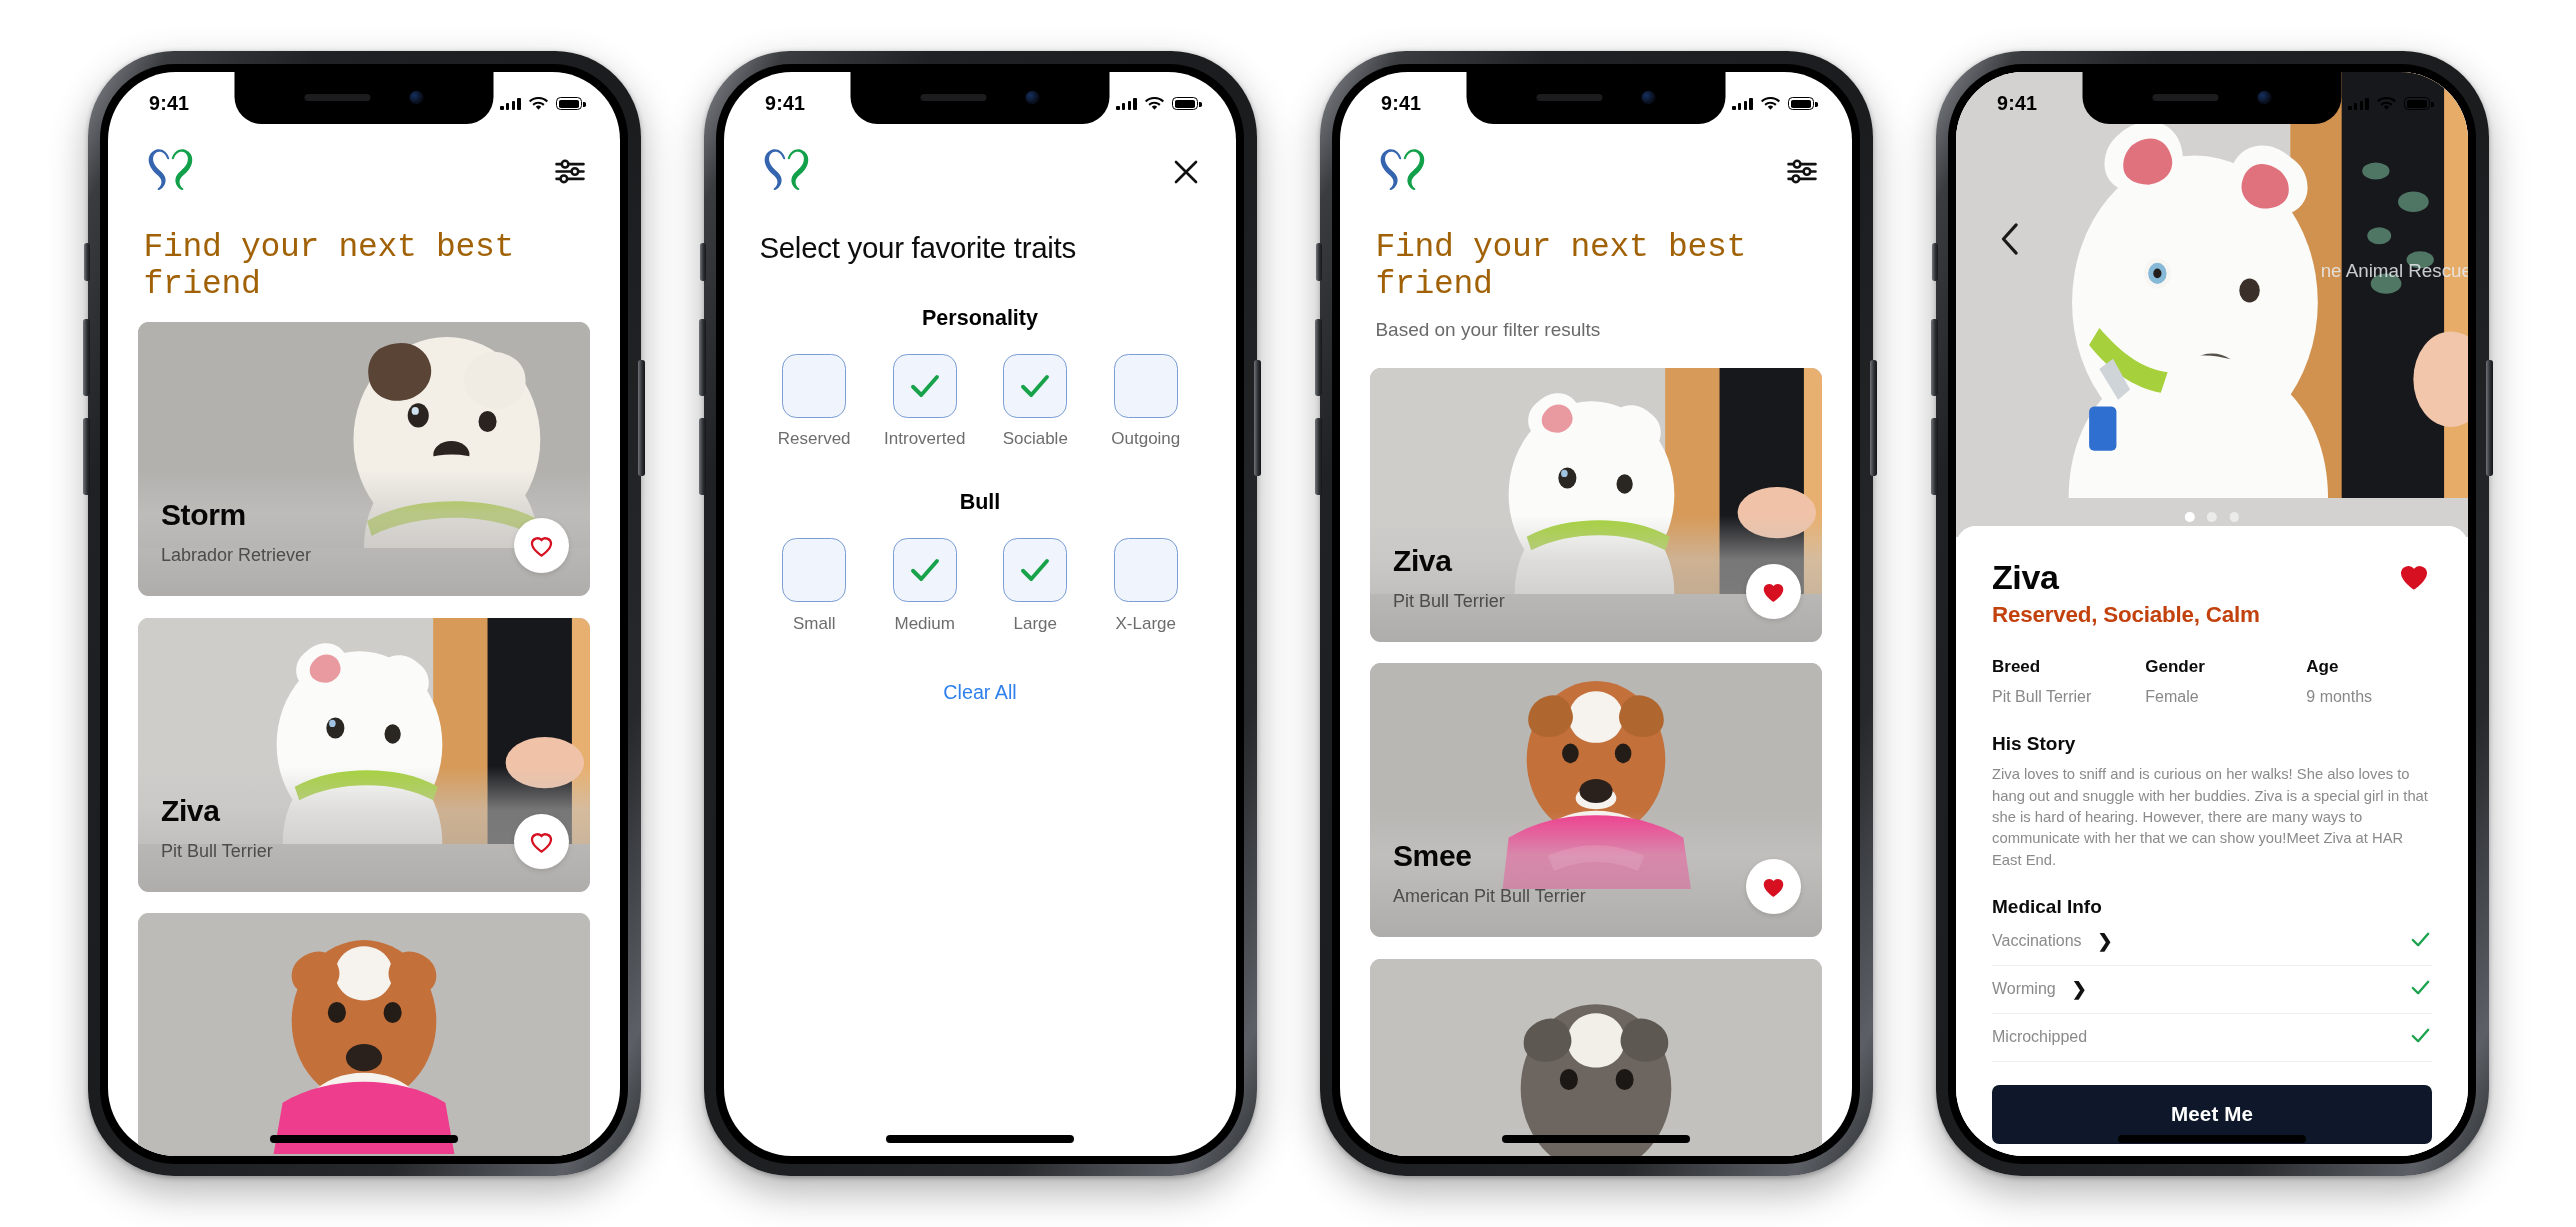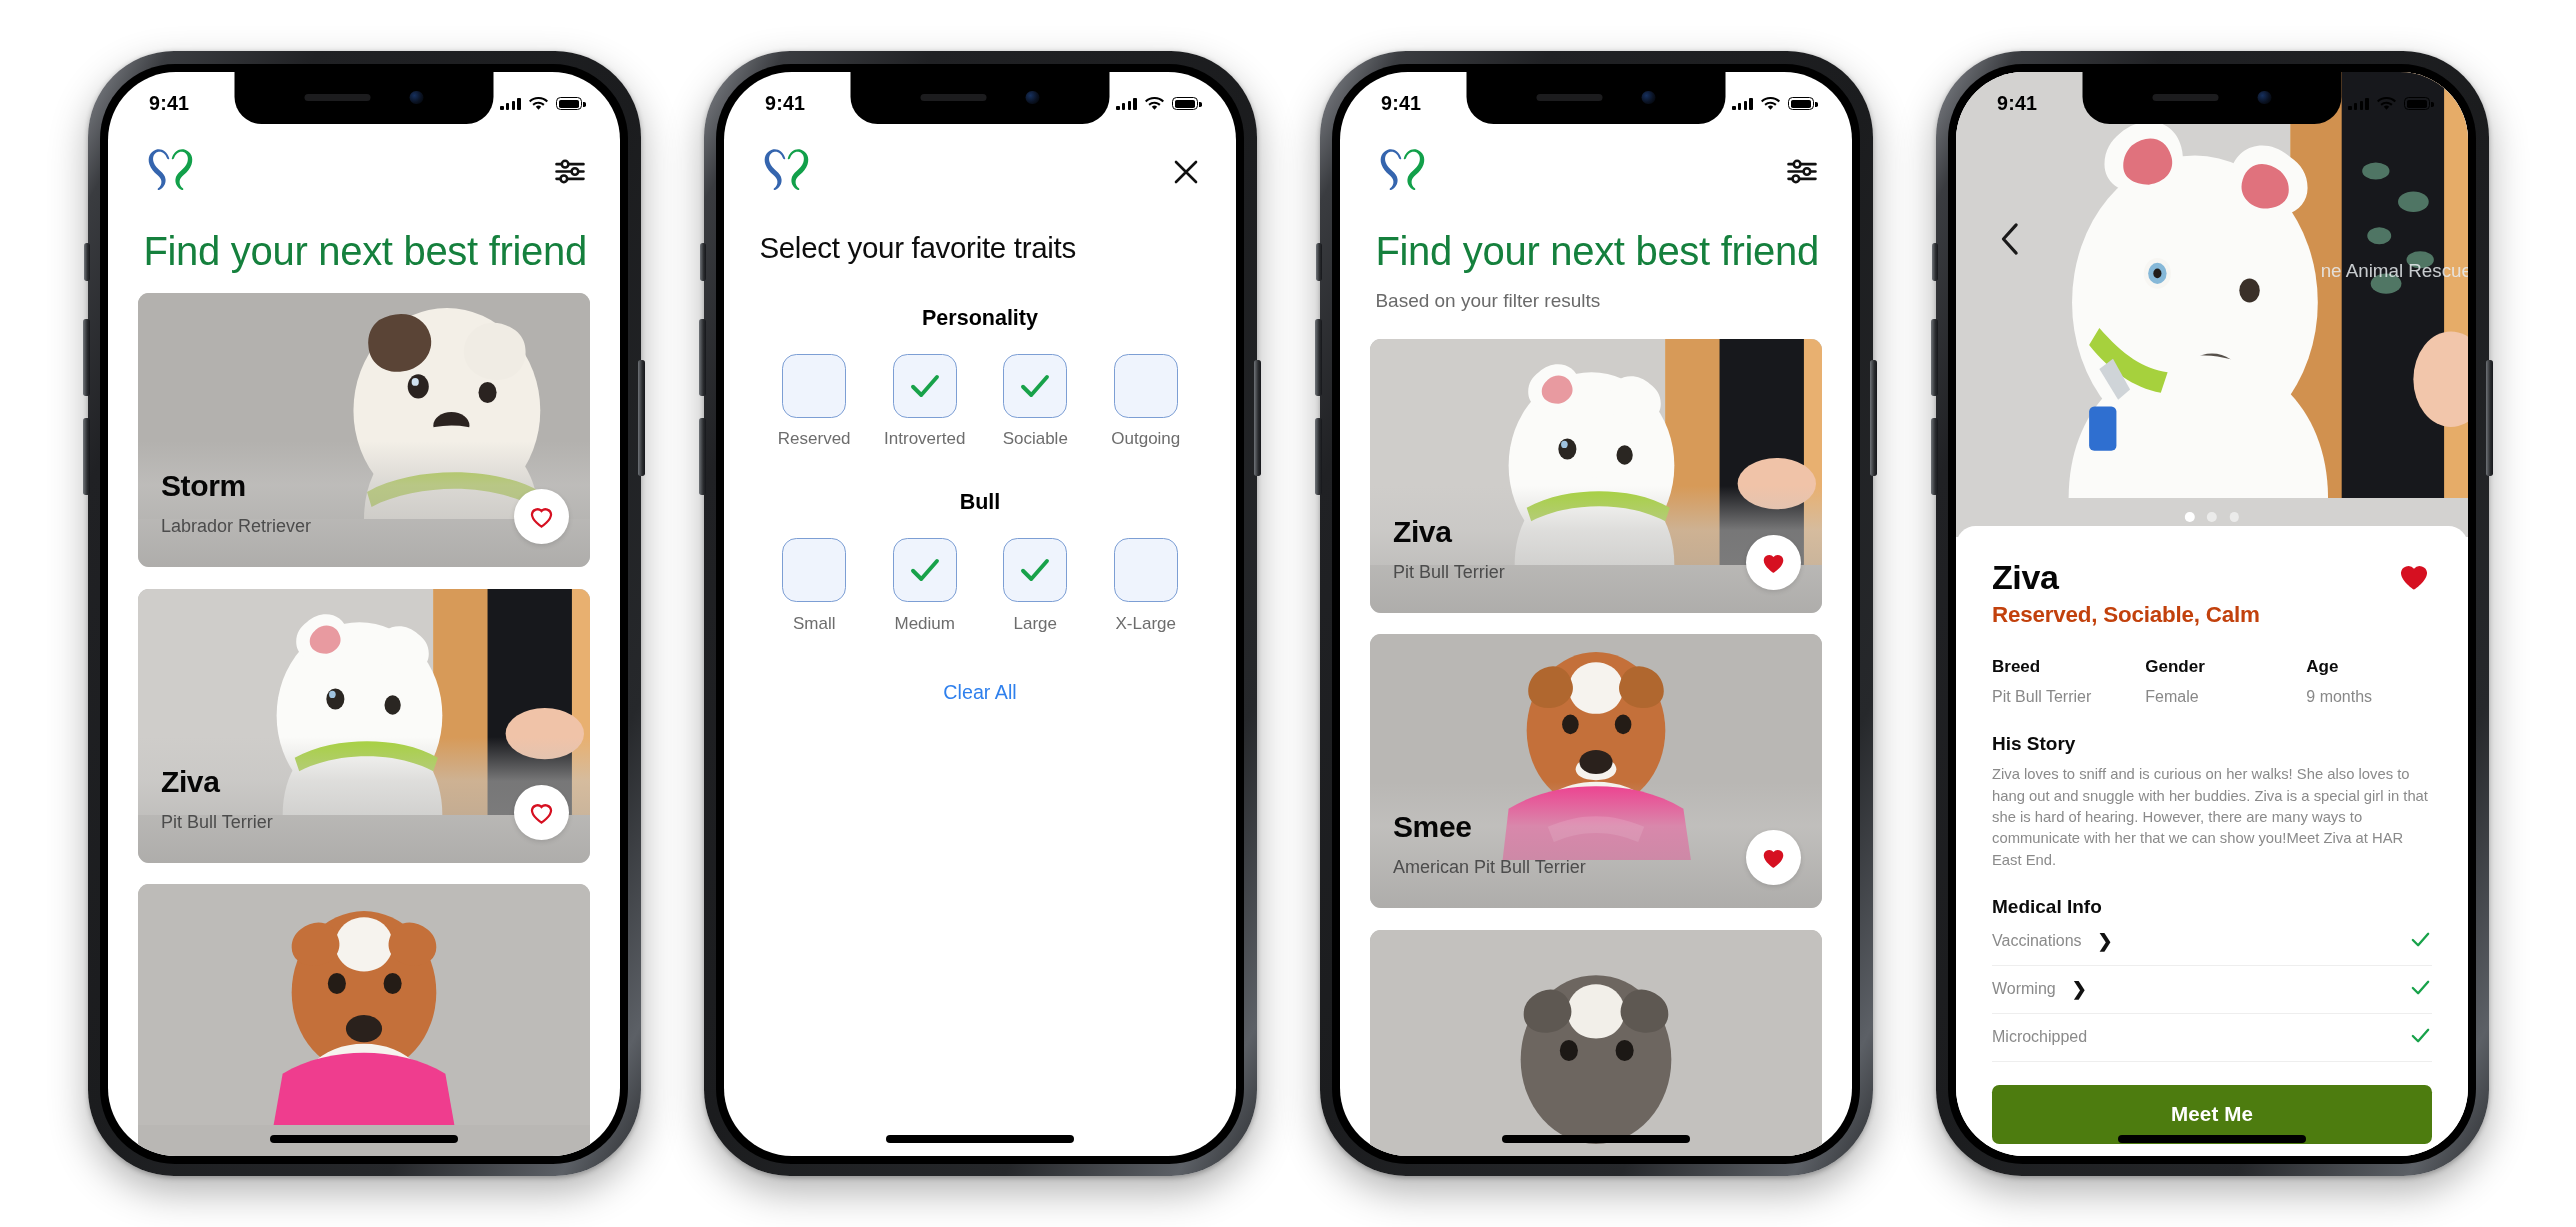--- a/index.html
+++ b/index.html
@@ -83,22 +83,22 @@
     width: 188px; height: 8px; background:#000; border-radius:5.4px; z-index: 40; }
 
   
   .content { position:absolute; inset:0; padding: 68px 30px 0 30px; }
 
   .appbar { display:flex; align-items:center; justify-content:space-between; height: 64px; padding: 0 5.4px; }
   .logo { width: 55px; height: 52px; }
   .filter-icon { width: 30px; height: 27px; }
   .close-icon { width: 30px; height: 30px; }
 
-  .page-title { font-size: 40px; font-weight: 400; color:#15803d; letter-spacing:-0.3px;
-    margin: 25px 0 0 5.4px; }
+  .page-title { font-size: 33px; font-weight: 400; color:#a16207; letter-spacing:-0.3px;
+    margin: 25px 0 0 5.4px; font-family: Liberation Mono, monospace; }
   .page-sub { font-size: 19px; color:#6a6a6a; margin: 16px 0 0 5.4px; font-weight:400; }
 
   .cards { margin-top: 19.7px; display:flex; flex-direction:column; gap: 21.5px; }
   .card { position: relative; height: 274px; border-radius: 11px; overflow:hidden;
     background:#b9b7b4; }
   .card.tall { height: 286px; }
   .card-photo { position:absolute; inset:0; }
   .card-overlay { position:absolute; left:0; right:0; bottom:0; height: 46%;
     background: linear-gradient(to bottom, rgba(210,210,208,0) 0%, rgba(198,197,195,.55) 35%, rgba(170,169,167,.72) 100%); }
   .card-name { position:absolute; left: 23px; bottom: 64px; font-size: 30px; font-weight:700;
@@ -149,21 +149,21 @@
   .story { margin-top: 9.8px; font-size: 14.8px; line-height: 1.44; color:#8a8a8a; }
 
   .med-title { margin-top: 25px; font-size: 19px; font-weight: 700; color:#0b0b0b; }
   .med-row { display:flex; align-items:center; height: 48px; border-bottom: 1.3px solid #eee; }
   .med-row:last-child { border-bottom: 1.3px solid #e6e6e6; }
   .med-label { font-size: 16px; color:#8a8a8a; }
   .med-chev { margin-left: 16px; font-size: 18px; font-weight: 800; color:#111; line-height:1; }
   .med-check { margin-left:auto; }
   .med-check svg { width: 23px; height: 23px; }
 
-  .meet-btn { margin-top: 23px; height: 59px; border-radius: 7.2px; background:#4d7c0f;
+  .meet-btn { margin-top: 23px; height: 59px; border-radius: 7.2px; background:#0f172a;
     display:flex; align-items:center; justify-content:center;
     font-size: 20.6px; font-weight: 700; color:#fff; letter-spacing:0.1px; }
 
   
   .ph { position:absolute; inset:0; }
 </style>
 </head>
 <body>
 
 <div class="stage">

